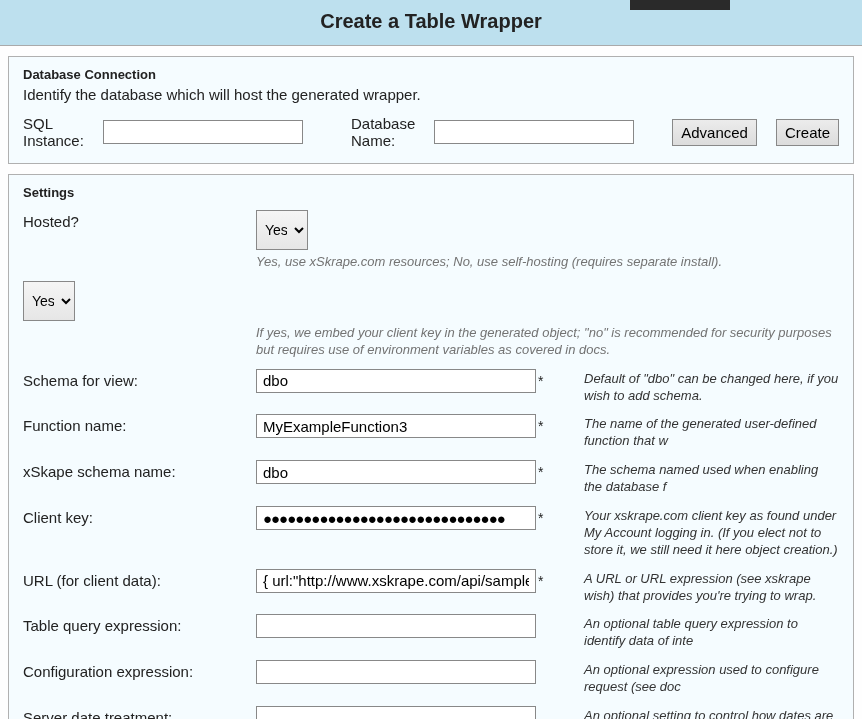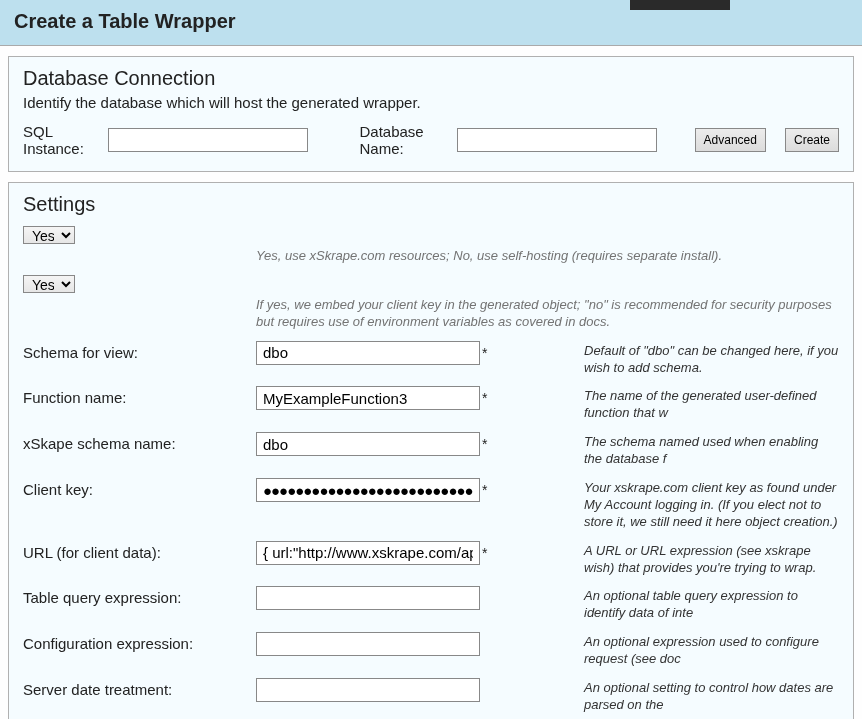--- a/index.html
+++ b/index.html
@@ -11,30 +11,31 @@
     width: 862px;
   }
   .header {
     background: #bde0ee;
     padding: 10px 14px 12px;
     border-bottom: 1px solid #aaa;
   }
   .header h1 {
     font-size: 20px;
     font-weight: bold;
+    text-align: center;
   }
   .panel {
     margin: 10px 8px;
     border: 1px solid #b0b0b0;
     padding: 10px 14px 14px;
     background: #f5fcff;
   }
   .panel-title {
-    font-size: 20px;
-    font-weight: normal;
+    font-size: 13px;
+    font-weight: bold;
     margin-bottom: 4px;
   }
   .panel-desc {
     font-size: 15px;
     margin-bottom: 12px;
   }
   .row {
     display: flex;
     align-items: center;
     gap: 19px;
@@ -47,40 +48,40 @@
     background: #fff;
     height: 24px;
     padding: 2px 6px;
     font-size: 15px;
     font-family: inherit;
   }
   .btn {
     background: linear-gradient(#ececec, #dcdcdc);
     border: 1px solid #888;
     padding: 4px 8px;
-    font-size: 12px;
+    font-size: 15px;
     font-family: inherit;
     cursor: pointer;
   }
   .settings-grid {
     display: grid;
     grid-template-columns: 225px 320px auto;
     row-gap: 10px;
     column-gap: 8px;
     align-items: flex-start;
     margin-top: 10px;
   }
   .settings-grid .lbl {
     font-size: 15px;
     padding-top: 3px;
   }
   .select {
     border: 1px solid #888;
     background: linear-gradient(#f5f5f5,#e6e6e6);
-    height: 18px;
+    height: 40px;
     width: 52px;
     font-size: 14px;
     font-family: inherit;
     padding: 0 4px;
   }
   .desc {
     font-size: 13px;
     font-style: italic;
     color: #333;
     padding-top: 2px;
@@ -91,21 +92,21 @@
     font-size: 13px;
     font-style: italic;
     color: #737373;
     line-height: 1.3;
     margin-top: -6px;
   }
   .inputcell {
     display: flex;
     align-items: center;
   }
-  .inputcell .txt { width: 224px; }
+  .inputcell .txt { width: 280px; }
   .star { margin-left: 2px; font-size: 14px; }
   .topbar-dark {
     position: absolute;
     top: 0;
     left: 630px;
     width: 100px;
     height: 10px;
     background: #2a2a2a;
   }
 </style>
@@ -131,20 +132,21 @@
     <button class="btn">Advanced</button>
     <button class="btn">Create</button>
   </div>
 </div>
 
 <div class="panel" style="padding-bottom:6px;">
   <div class="panel-title">Settings</div>
 
   <div class="settings-grid">
 
+    <div class="lbl">Hosted?</div>
     <div class="inputcell">
       <select class="select">
         <option>Yes</option>
       </select>
     </div>
     <div></div>
     <div></div>
     <div class="desc-wide">Yes, use xSkrape.com resources; No, use self-hosting (requires separate install).</div>
 
     <div class="inputcell">

